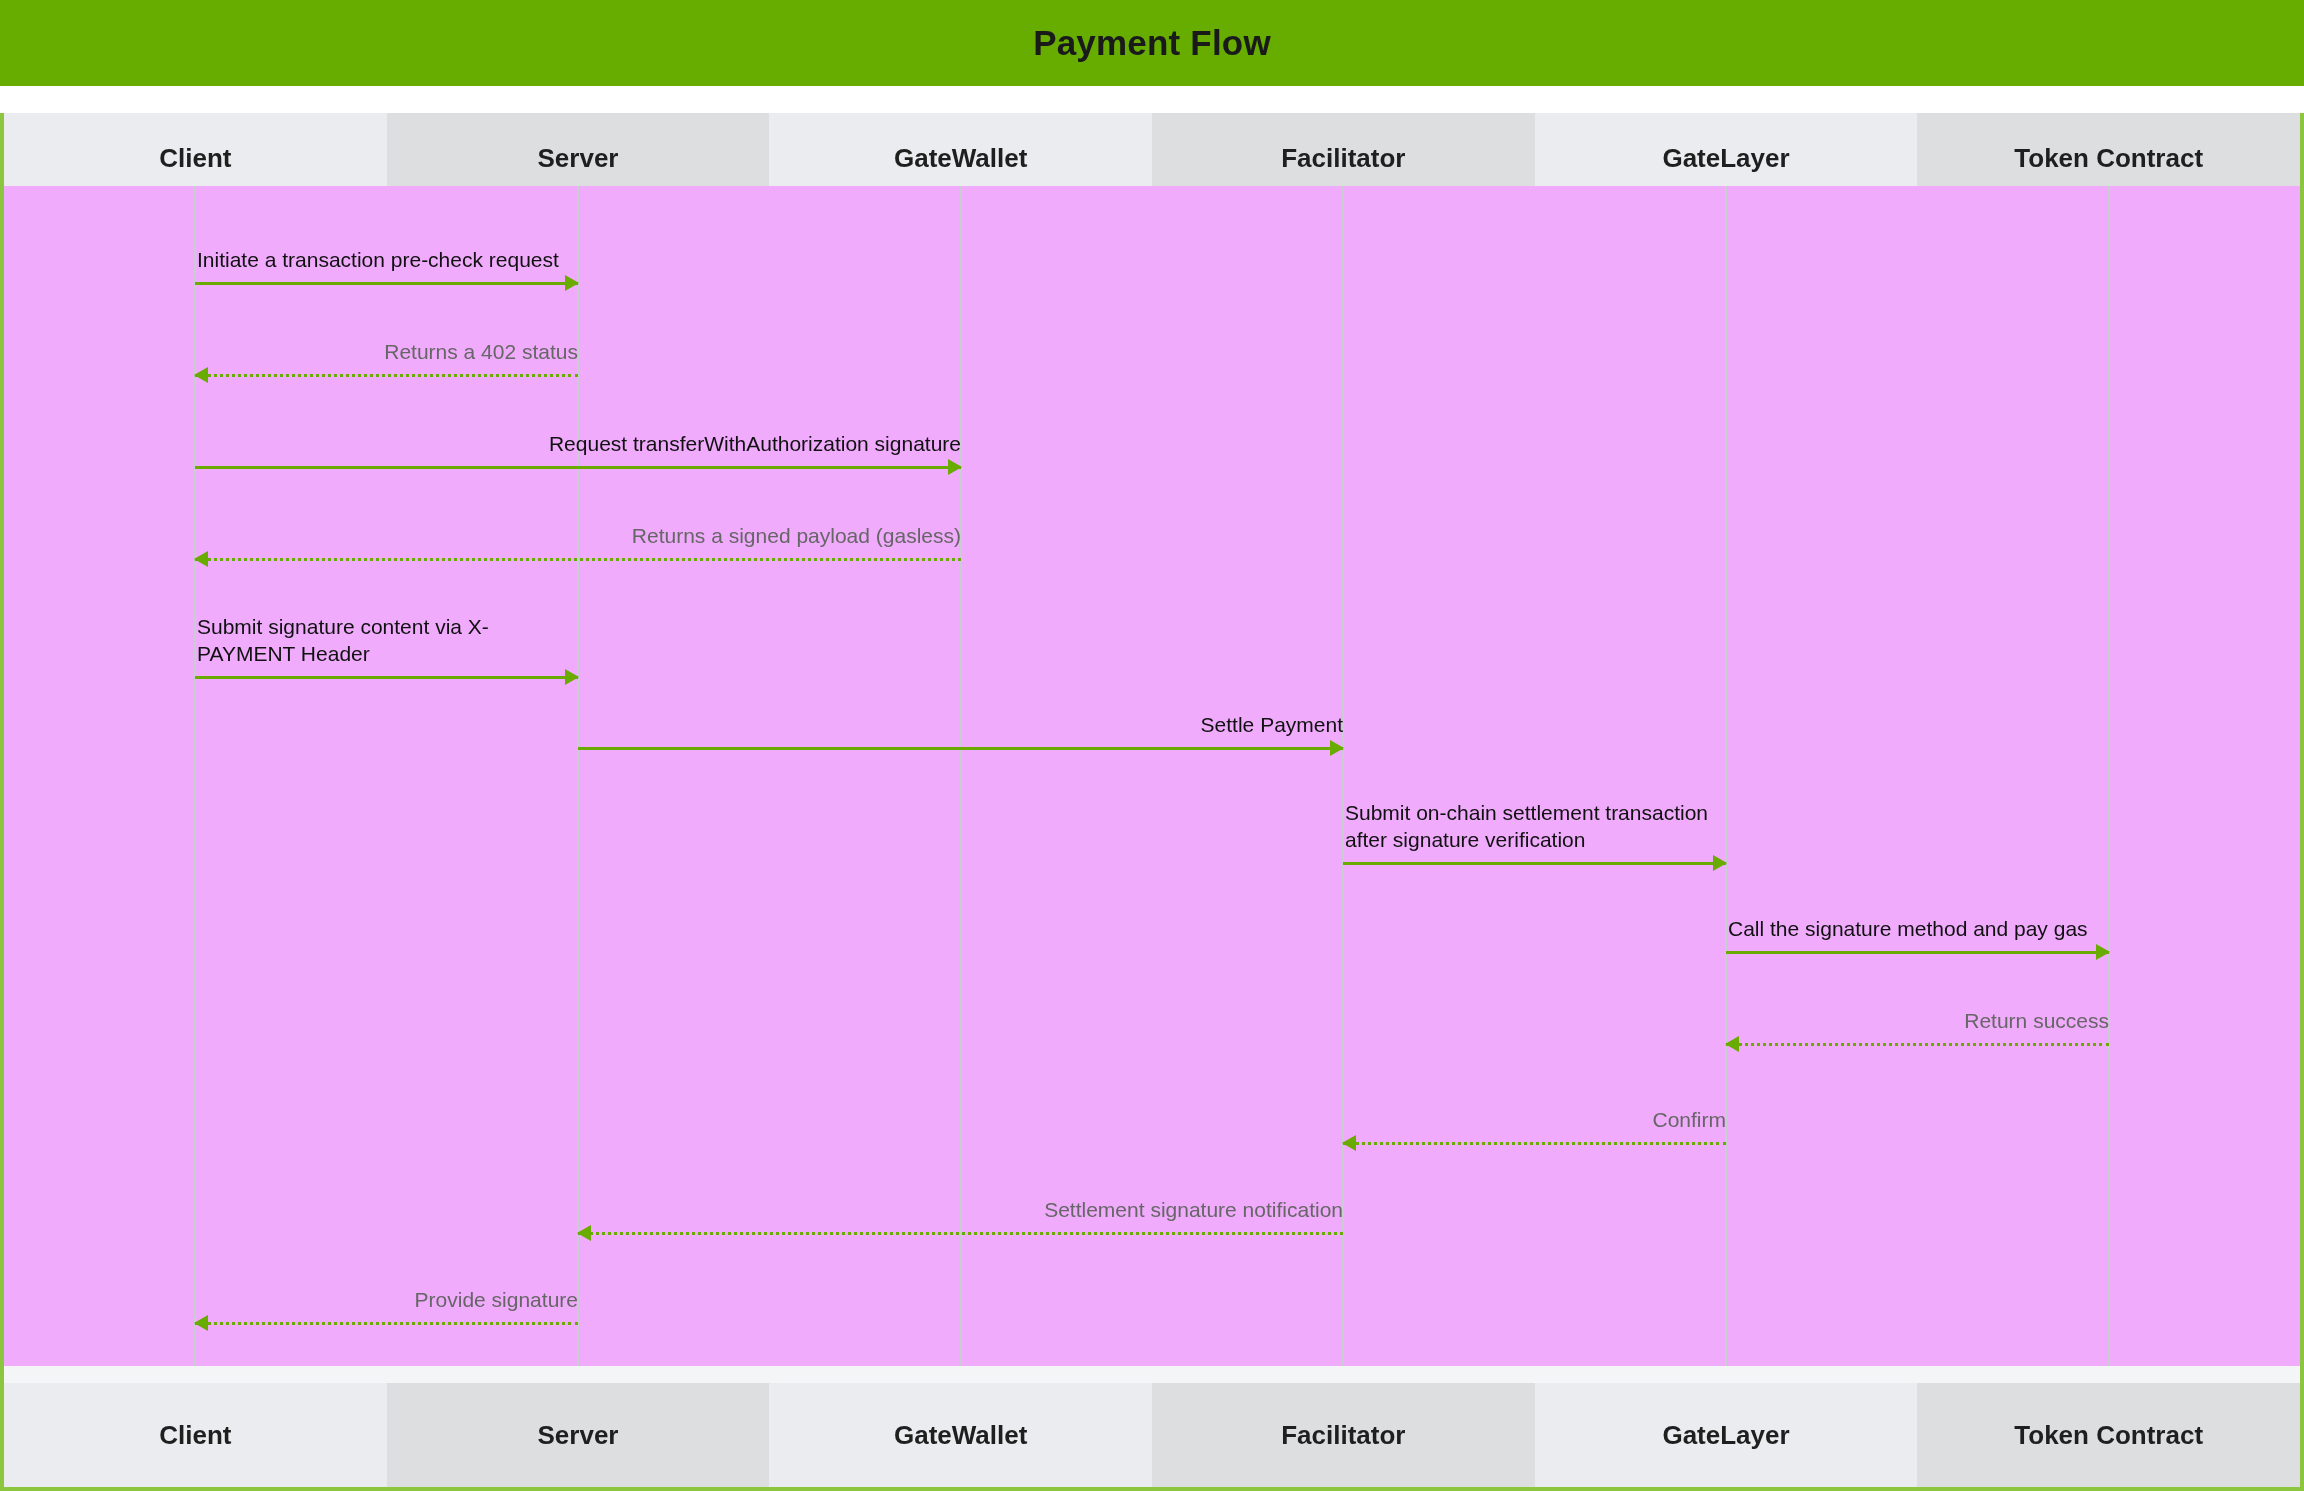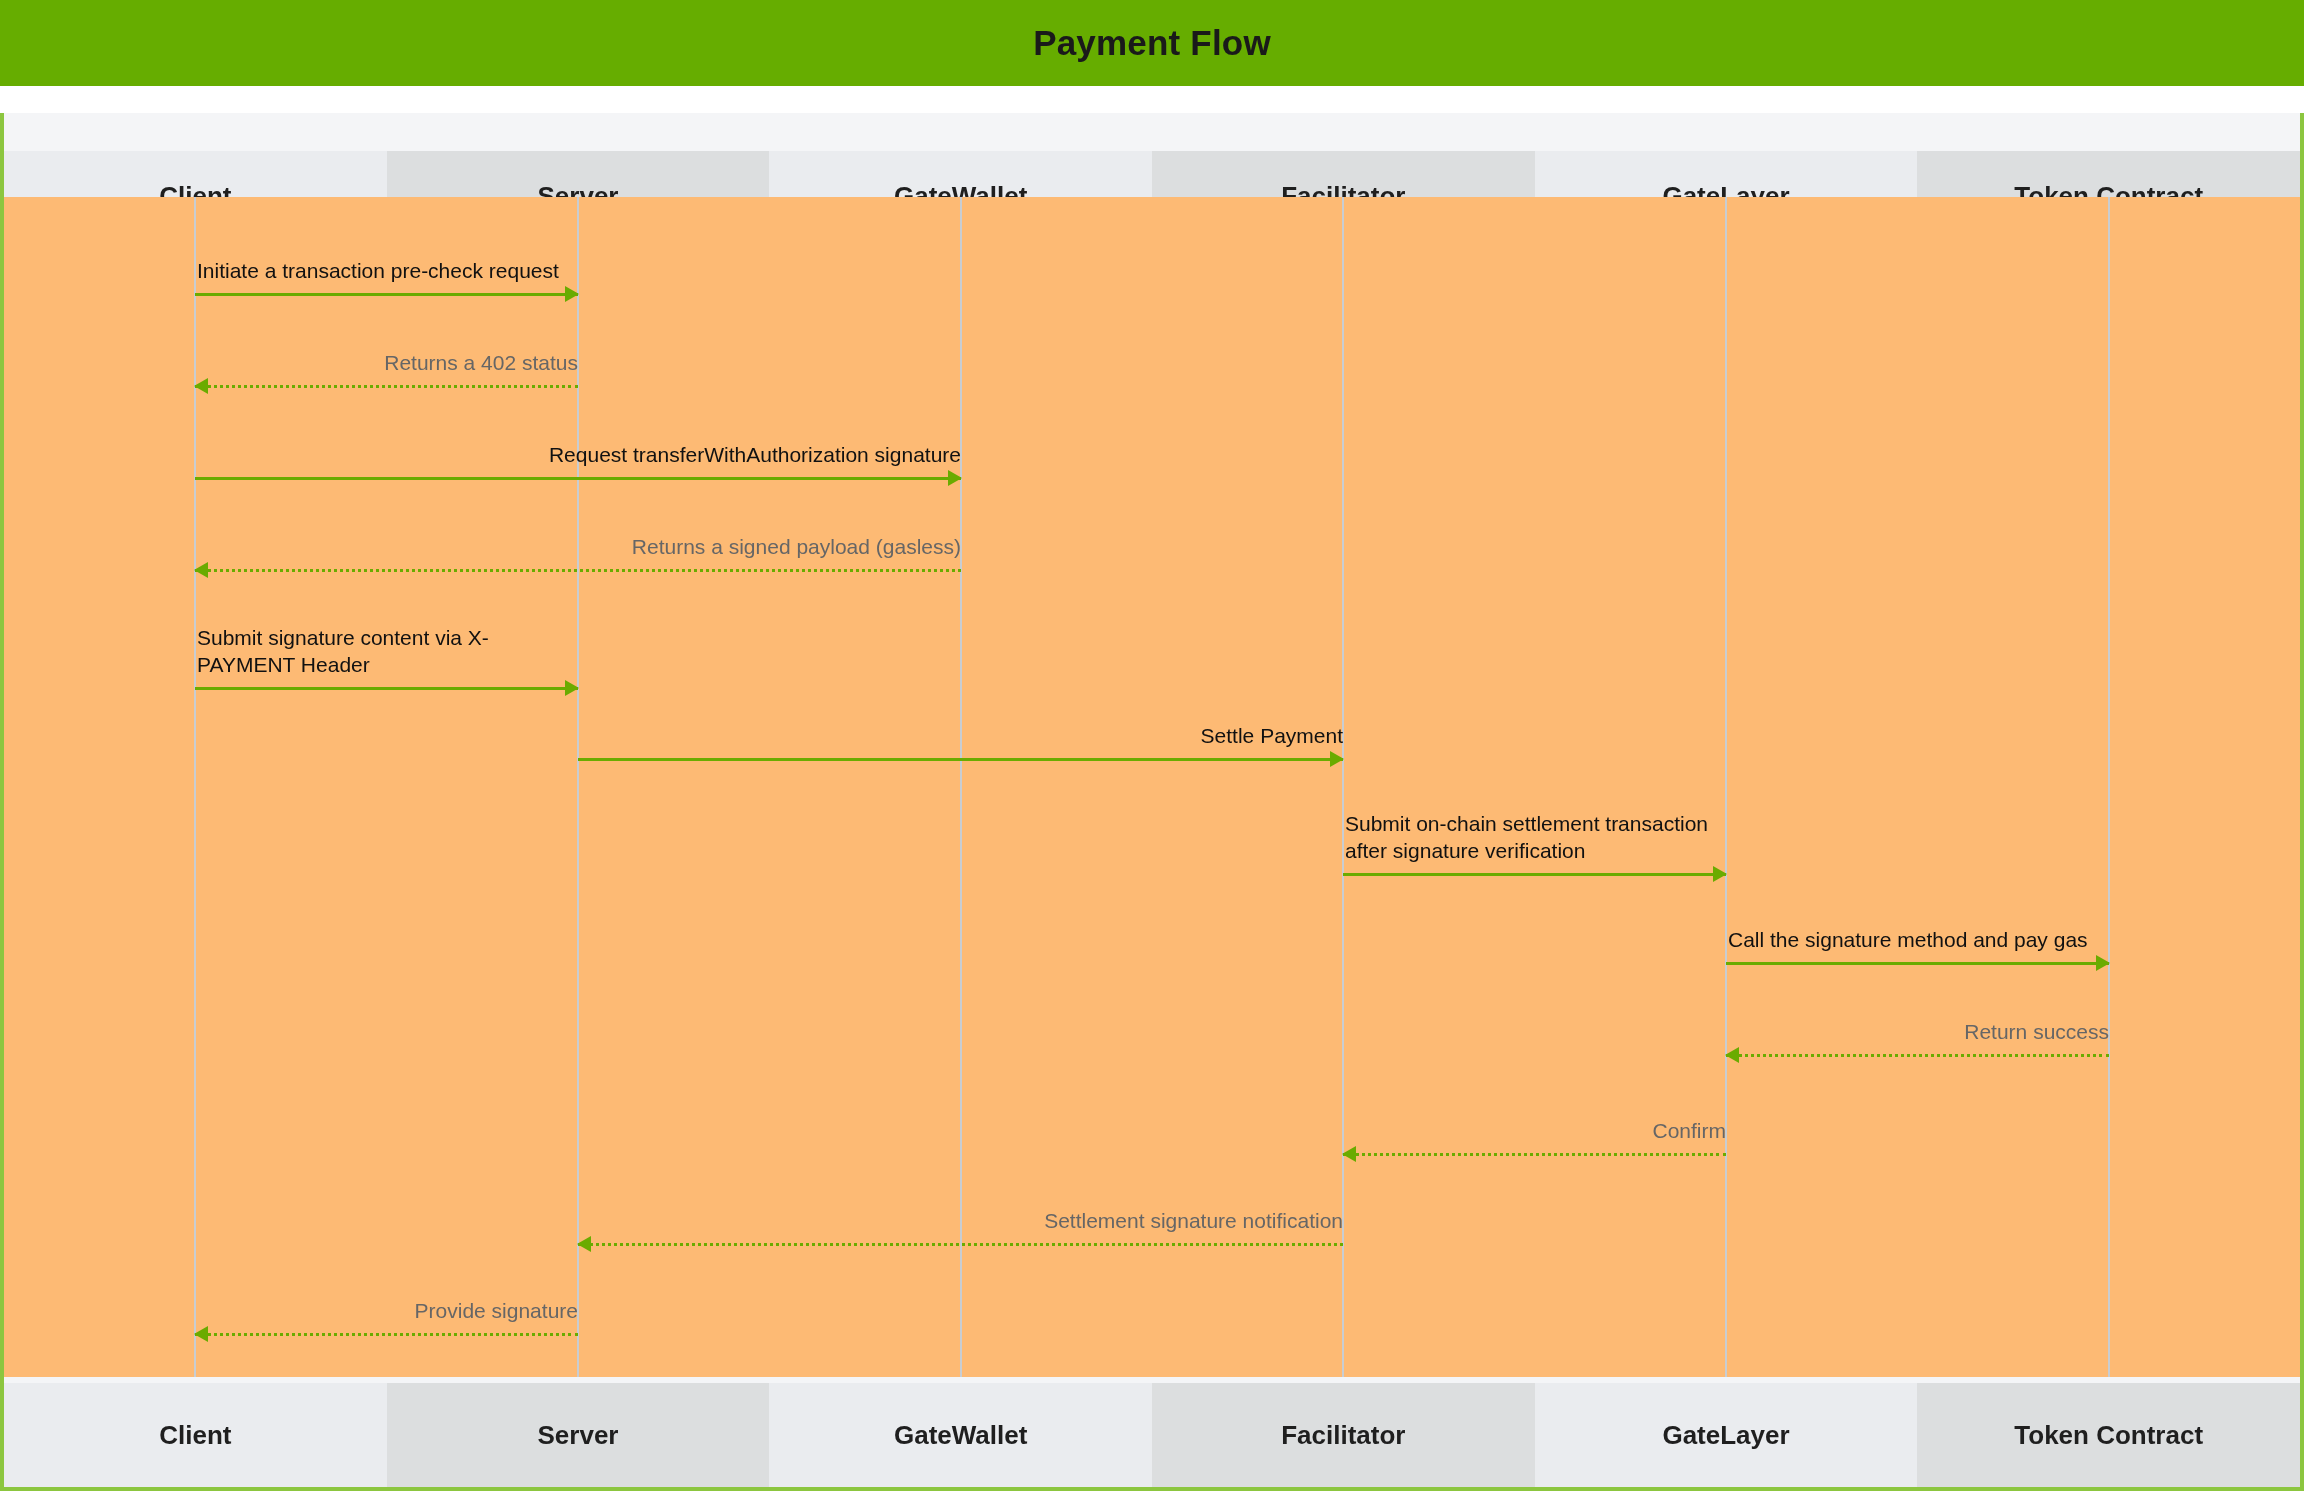--- a/index.html
+++ b/index.html
@@ -47,45 +47,44 @@
     background: #f4f5f7;
   }
 
   
   .actor-row {
     position: absolute;
     left: 0;
     width: 2296px;
     height: 90px;
     display: flex;
-    margin-top: 38px;
   }
   .actor-row.top { top: 0; }
   .actor-row.bottom { bottom: 0; height: 104px; }
 
   .actor-box {
     flex: 1 1 0;
     display: flex;
     align-items: center;
     justify-content: center;
     font-size: 26px;
     font-weight: bold;
     color: #1f1f1f;
     background: #eaecef;
   }
   .actor-box.alt { background: #dcdedf; }
 
   
   .lane-area {
     position: absolute;
     left: 0;
-    top: 84px;
+    top: 73px;
     width: 2296px;
     height: 1180px;
-    background: #fdba74;
+    background: #f0abfc;
   }
   .lifeline {
     position: absolute;
     top: 0;
     bottom: 0;
     width: 2px;
     background: #c8cdd2;
   }
 
   

